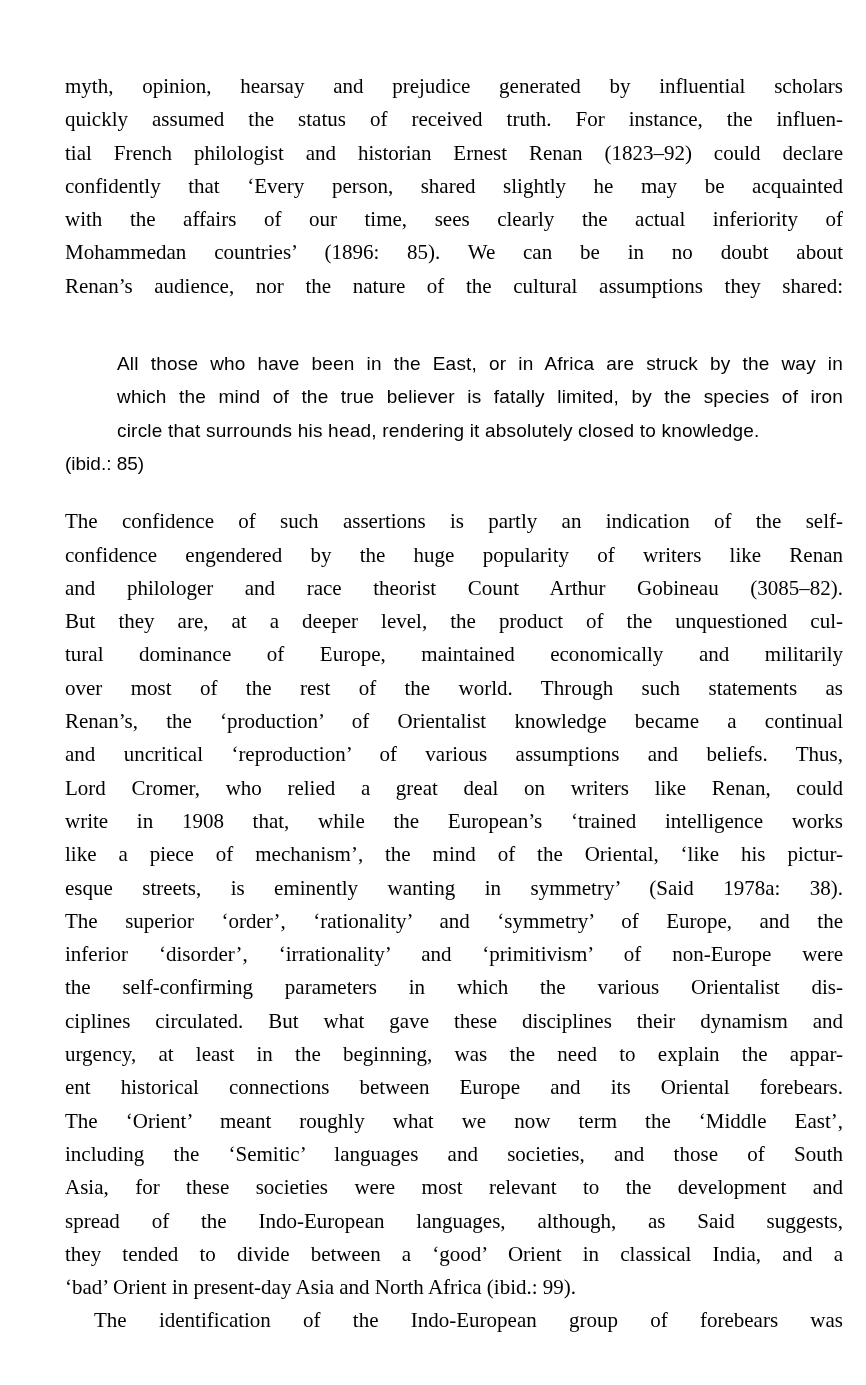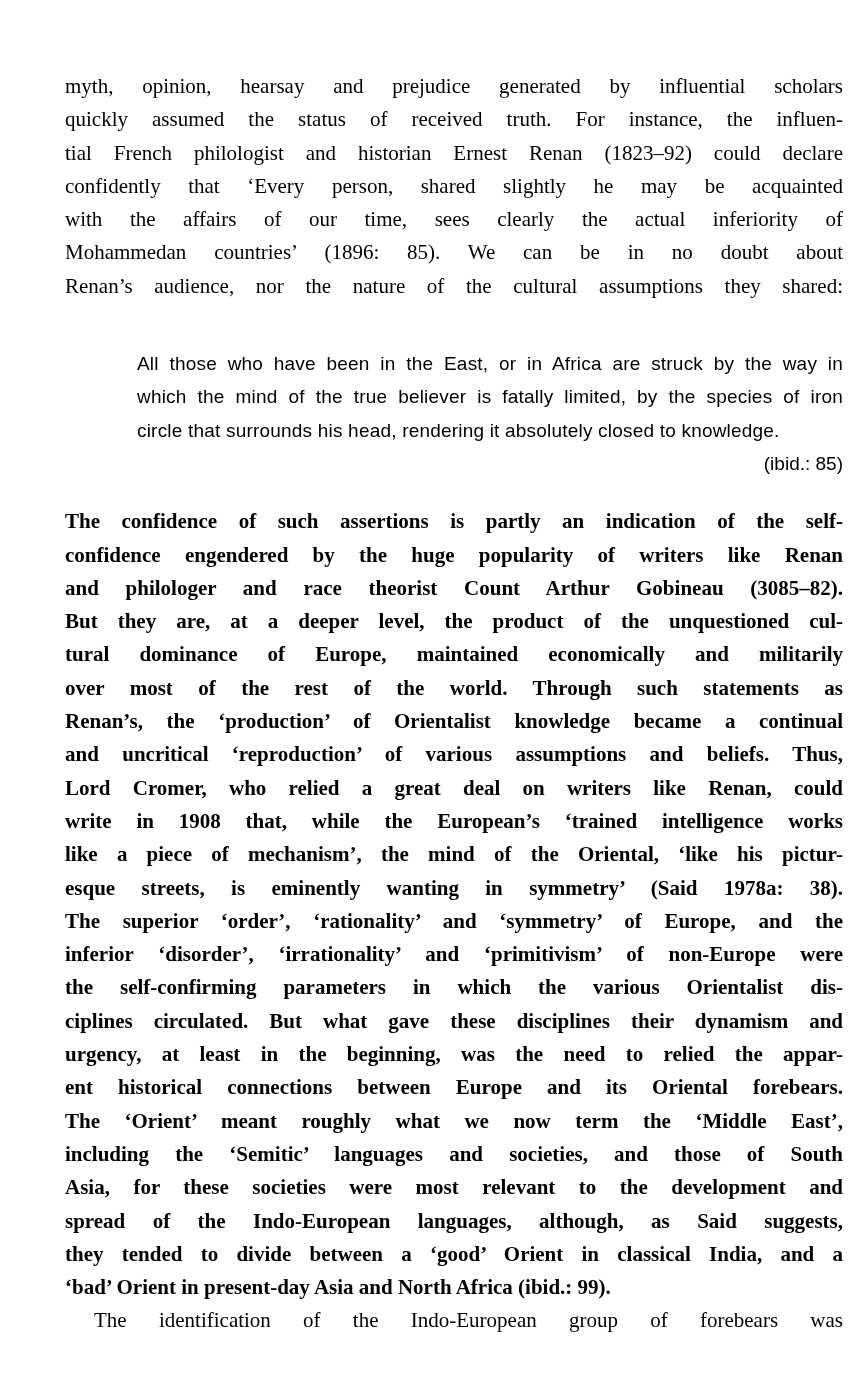--- a/index.html
+++ b/index.html
@@ -29,33 +29,33 @@
     text-align: justify;
     white-space: normal;
   }
   .line.jl {
     text-align-last: justify;
   }
   .line.fi {
     text-indent: 29px;
   }
   .blockquote {
-    margin: 44px 0 0 72px;
+    margin: 44px 0 0 52px;
     font-family: "Liberation Sans", "DejaVu Sans", sans-serif;
     font-size: 19px;
     line-height: 33.3px;
     letter-spacing: 0.2px;
   }
   .attribution {
-    text-align: right;
+    text-align: left;
     font-family: "Liberation Sans", "DejaVu Sans", sans-serif;
     font-size: 19px;
     line-height: 33.3px;
   }
-  .para-after-quote { margin-top: 25px; font-weight: bold; }
+  .para-after-quote { margin-top: 25px; }
   .para-final { margin-top: 0; }
 </style>
 </head>
 <body>
 
 <main class="page">
 
   <div class="para">
       <div class="line jl">myth, opinion, hearsay and prejudice generated by influential scholars</div>
       <div class="line jl">quickly assumed the status of received truth. For instance, the influen-</div>
@@ -84,21 +84,21 @@
       <div class="line jl">Renan’s, the ‘production’ of Orientalist knowledge became a continual</div>
       <div class="line jl">and uncritical ‘reproduction’ of various assumptions and beliefs. Thus,</div>
       <div class="line jl">Lord Cromer, who relied a great deal on writers like Renan, could</div>
       <div class="line jl">write in 1908 that, while the European’s ‘trained intelligence works</div>
       <div class="line jl">like a piece of mechanism’, the mind of the Oriental, ‘like his pictur-</div>
       <div class="line jl">esque streets, is eminently wanting in symmetry’ (Said 1978a: 38).</div>
       <div class="line jl">The superior ‘order’, ‘rationality’ and ‘symmetry’ of Europe, and the</div>
       <div class="line jl">inferior ‘disorder’, ‘irrationality’ and ‘primitivism’ of non-Europe were</div>
       <div class="line jl">the self-confirming parameters in which the various Orientalist dis-</div>
       <div class="line jl">ciplines circulated. But what gave these disciplines their dynamism and</div>
-      <div class="line jl">urgency, at least in the beginning, was the need to relied the appar-</div>
+      <div class="line jl">urgency, at least in the beginning, was the need to explain the appar-</div>
       <div class="line jl">ent historical connections between Europe and its Oriental forebears.</div>
       <div class="line jl">The ‘Orient’ meant roughly what we now term the ‘Middle East’,</div>
       <div class="line jl">including the ‘Semitic’ languages and societies, and those of South</div>
       <div class="line jl">Asia, for these societies were most relevant to the development and</div>
       <div class="line jl">spread of the Indo-European languages, although, as Said suggests,</div>
       <div class="line jl">they tended to divide between a ‘good’ Orient in classical India, and a</div>
       <div class="line">‘bad’ Orient in present-day Asia and North Africa (ibid.: 99).</div>
     </div>
 
   <div class="para para-final">

